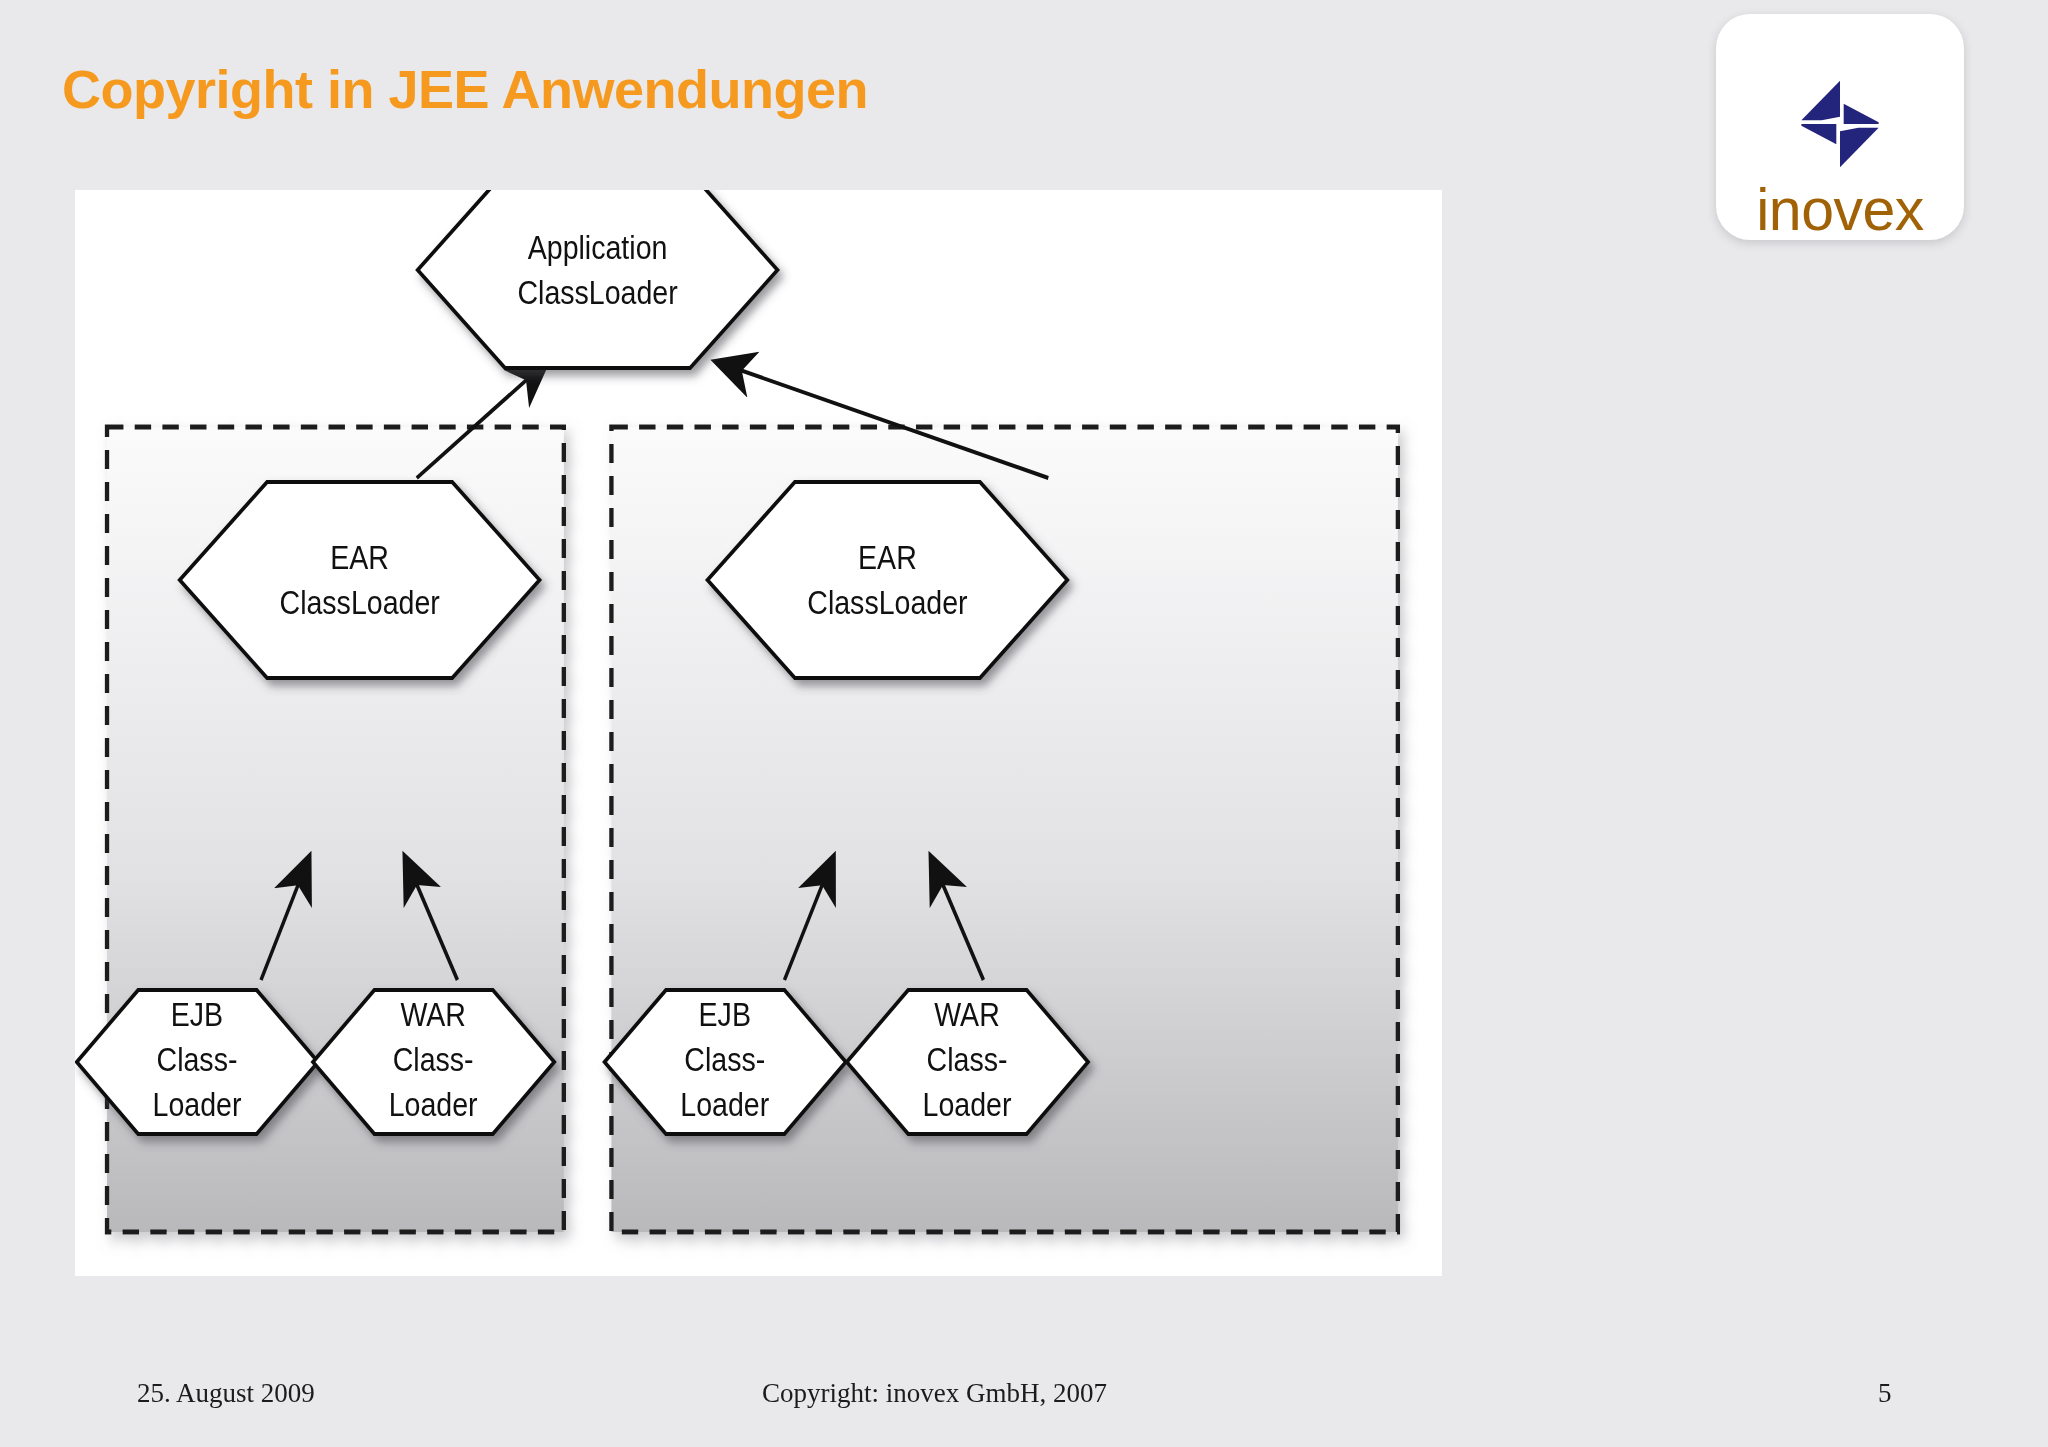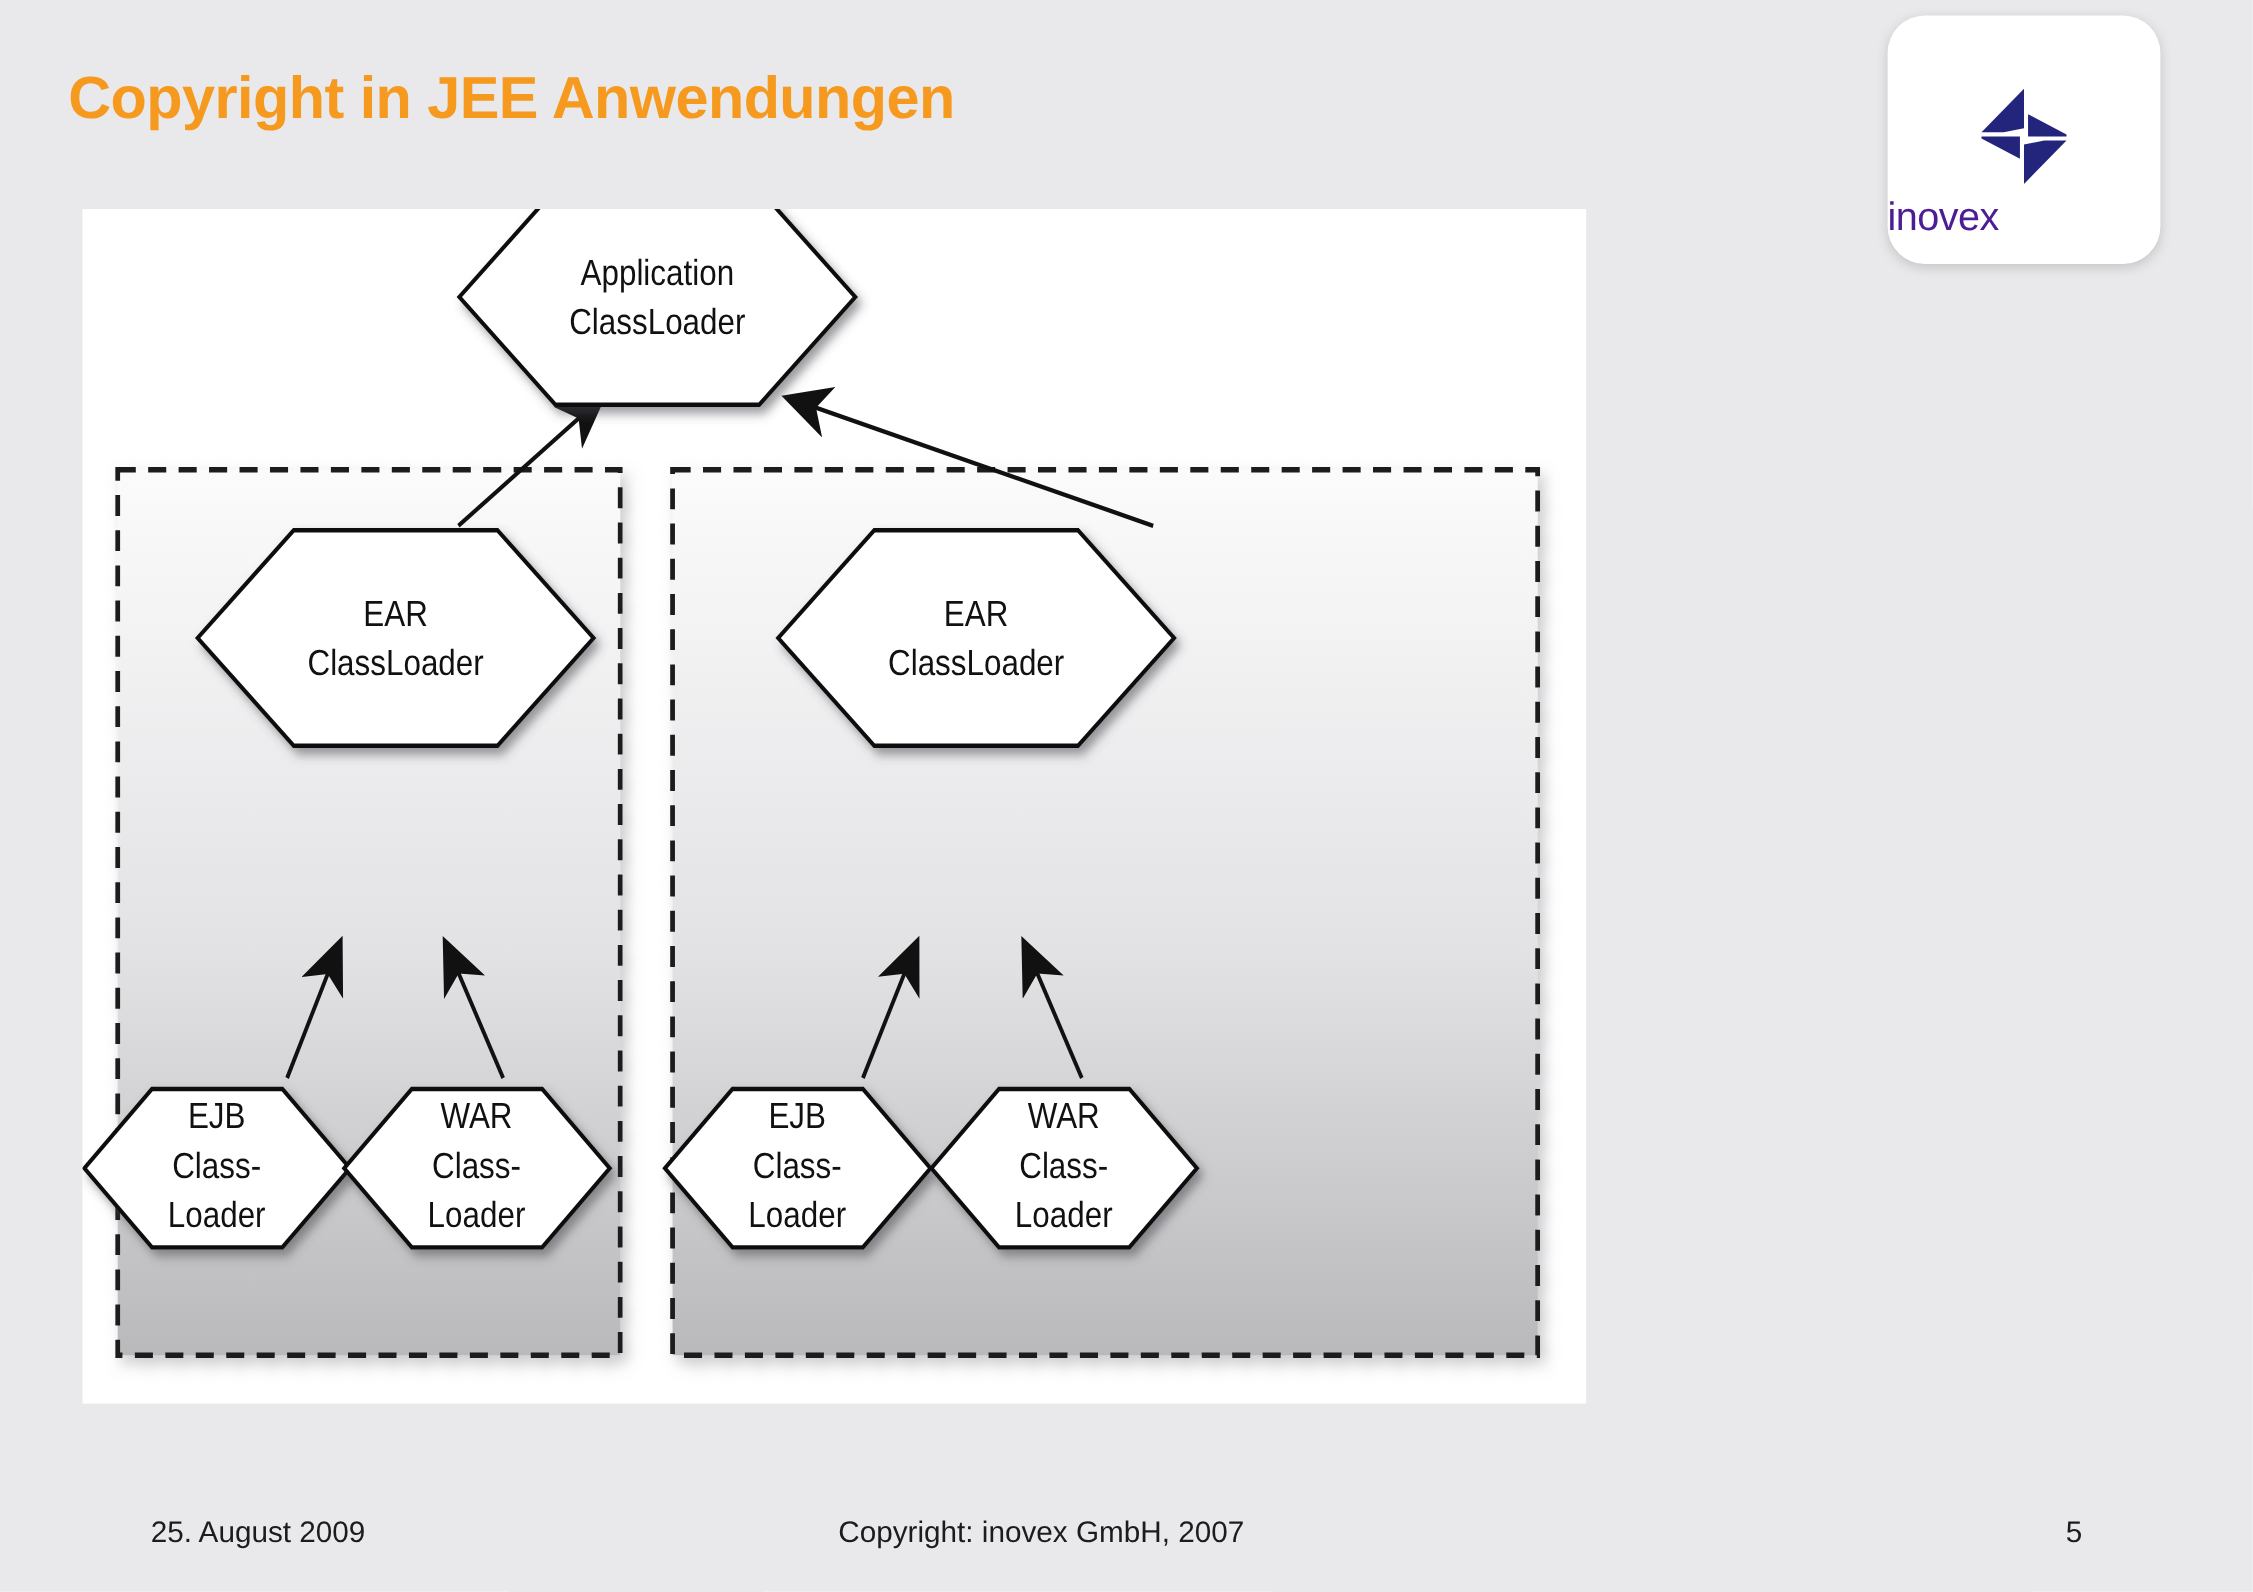--- a/index.html
+++ b/index.html
@@ -45,24 +45,24 @@
     top: 64px;
     transform: translateX(-50%);
     width: 92px;
     height: 92px;
   }
   .logo-wordmark {
     position: absolute;
     left: 0;
     right: 0;
     top: 162px;
-    text-align: left;
-    font-size: 36px;
+    text-align: center;
+    font-size: 59px;
     font-weight: 400;
-    color: #4c1d95;
+    color: #a16207;
     letter-spacing: -0.5px;
   }
 
   
   .content-panel {
     position: absolute;
     left: 75px;
     top: 190px;
     width: 1367px;
     height: 1086px;
@@ -76,20 +76,21 @@
 
   
   .footer {
     position: absolute;
     left: 0;
     right: 0;
     top: 1378px;
     height: 40px;
     color: #1c1c1c;
     font-size: 27px;
+    font-family: Liberation Serif, serif;
   }
   .footer-date {
     position: absolute;
     left: 137px;
     top: 0;
     white-space: nowrap;
   }
   .footer-copyright {
     position: absolute;
     left: 762px;

